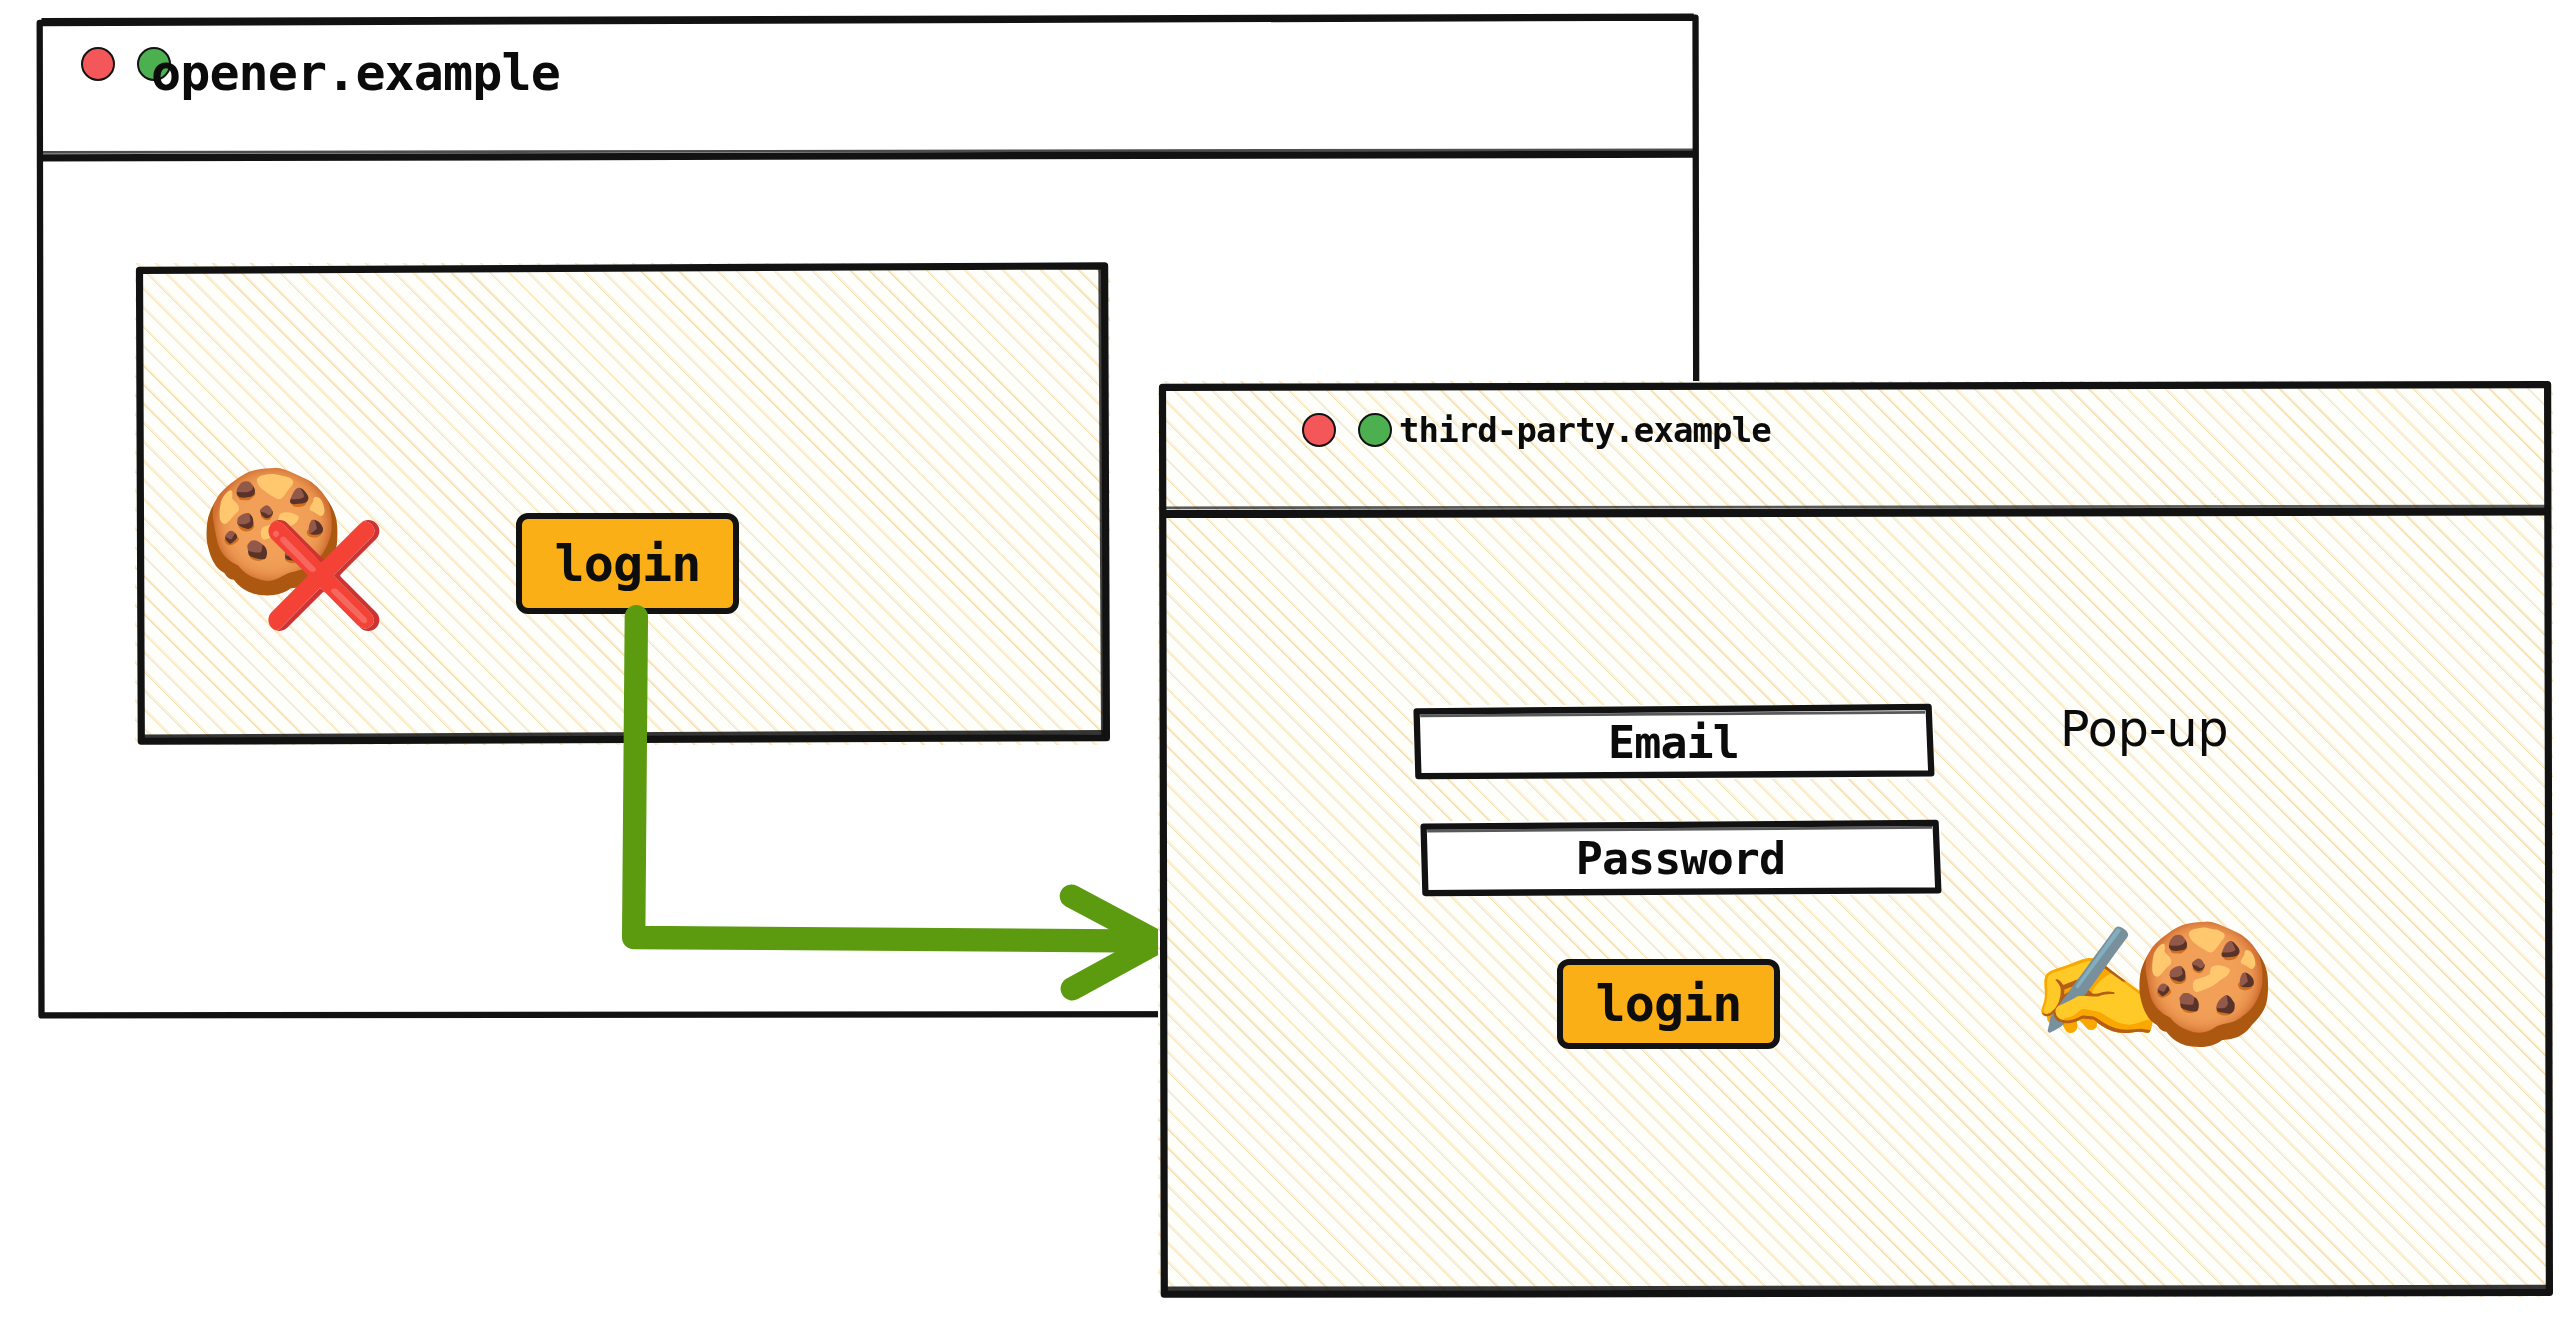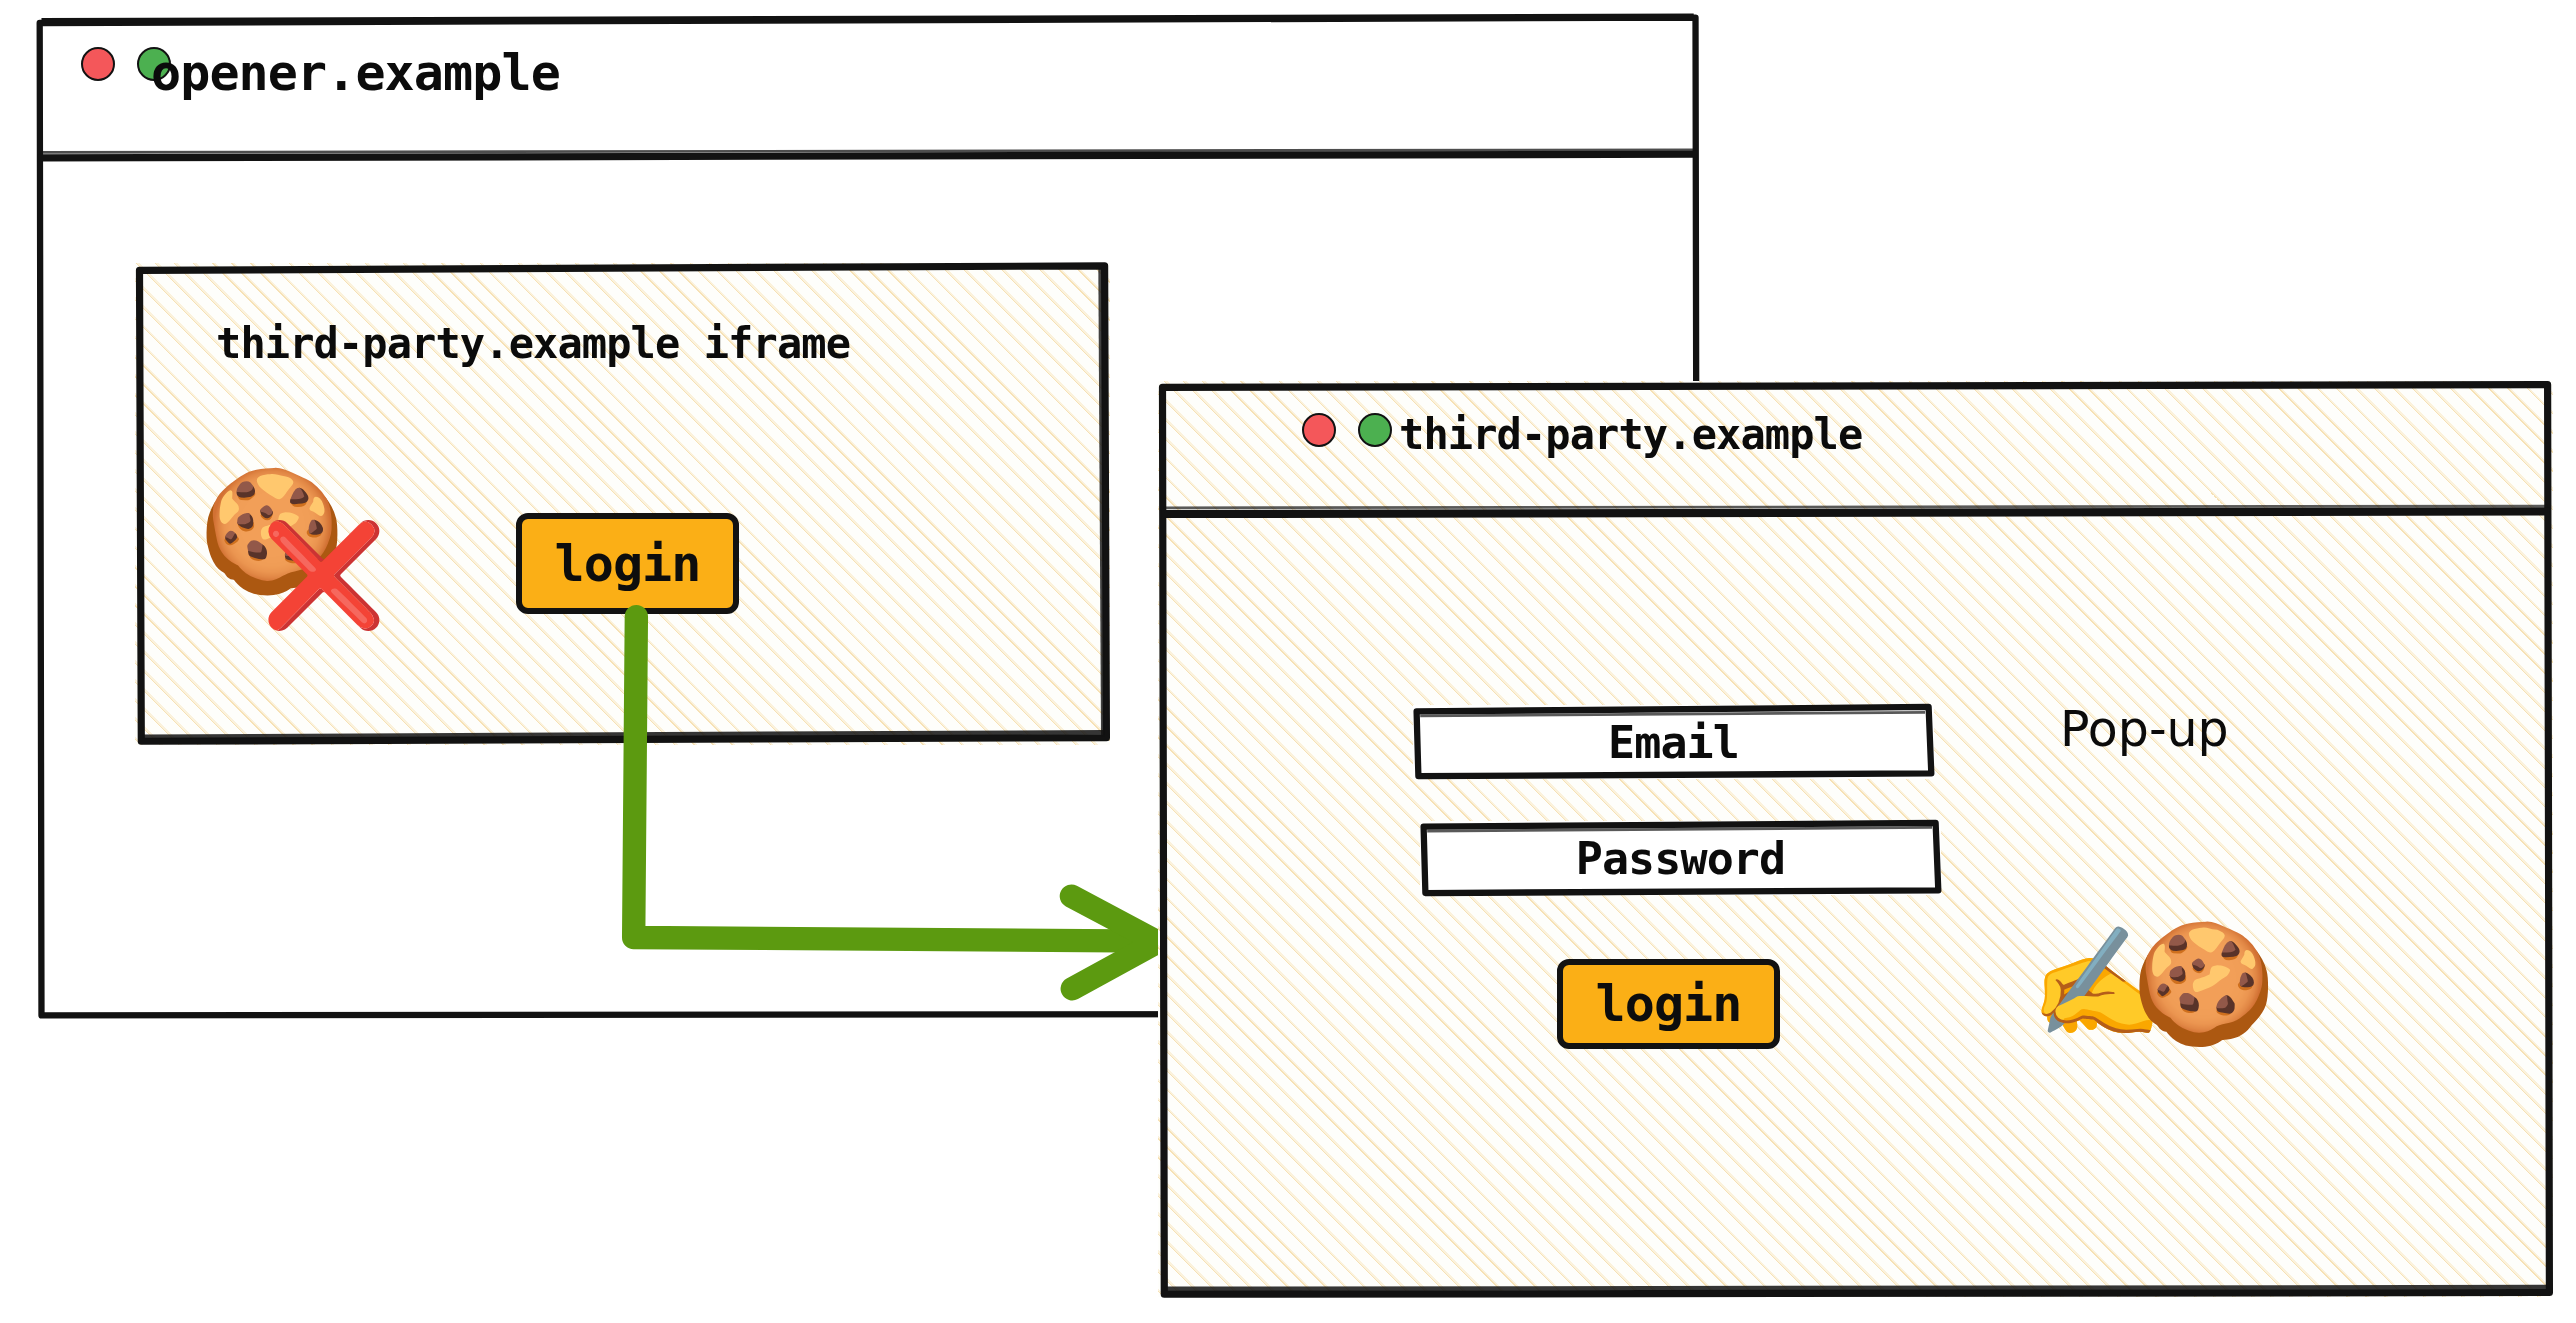--- a/index.html
+++ b/index.html
@@ -136,21 +136,21 @@
   }
 
   
   #popup-window {
     left: 1158px;
     top: 381px;
     width: 1395px;
     height: 916px;
     z-index: 30;
   }
-  #popup-title { left: 241px; top: 29px; font-size: 42px; letter-spacing: -0.9px; }
+  #popup-title { left: 241px; top: 29px; font-size: 34px; letter-spacing: -0.9px; }
   #popup-dot-red   { left: 144px; top: 32px; width: 34px; height: 34px; background: #f4575a; border: 2.7px solid #121212; }
   #popup-dot-green { left: 200px; top: 32px; width: 34px; height: 34px; background: #4cb050; border: 2.7px solid #121212; }
 
   
   .field {
     position: absolute;
     box-sizing: border-box;
     background: #ffffff;
     display: flex;
     align-items: center;
@@ -216,21 +216,20 @@
     <span class="win-title-text" id="opener-title">opener.example</span>
   </div>
 
   <div id="iframe-box" class="hatched">
     <svg class="chrome-svg" width="975" height="482" viewBox="0 0 1085 536">
       <path d="M5,8 L1079,3 L1081,528 L7,532 Z" fill="none" stroke="#121212" stroke-width="8" stroke-linejoin="round"></path>
       <path d="M8,527 L1078,522" fill="none" stroke="#121212" stroke-width="5" opacity="0.85"></path>
       <path d="M1074,6 L1077,527" fill="none" stroke="#121212" stroke-width="4" opacity="0.8"></path>
     </svg>
 
-    <span id="iframe-label">third-party.example iframe</span>
 
     <span class="emoji" id="iframe-cookie">🍪</span>
     <span class="emoji" id="iframe-cross">❌</span>
 
     <div class="login-btn" id="iframe-login-btn">login</div>
   </div>
 
   <svg id="arrow-layer" viewBox="0 0 2866 1473">
     <g stroke="#5c9a10" fill="none" stroke-width="26" stroke-linecap="round" stroke-linejoin="round">
       <path d="M708,686 L705,1043 L1285,1047"></path>

